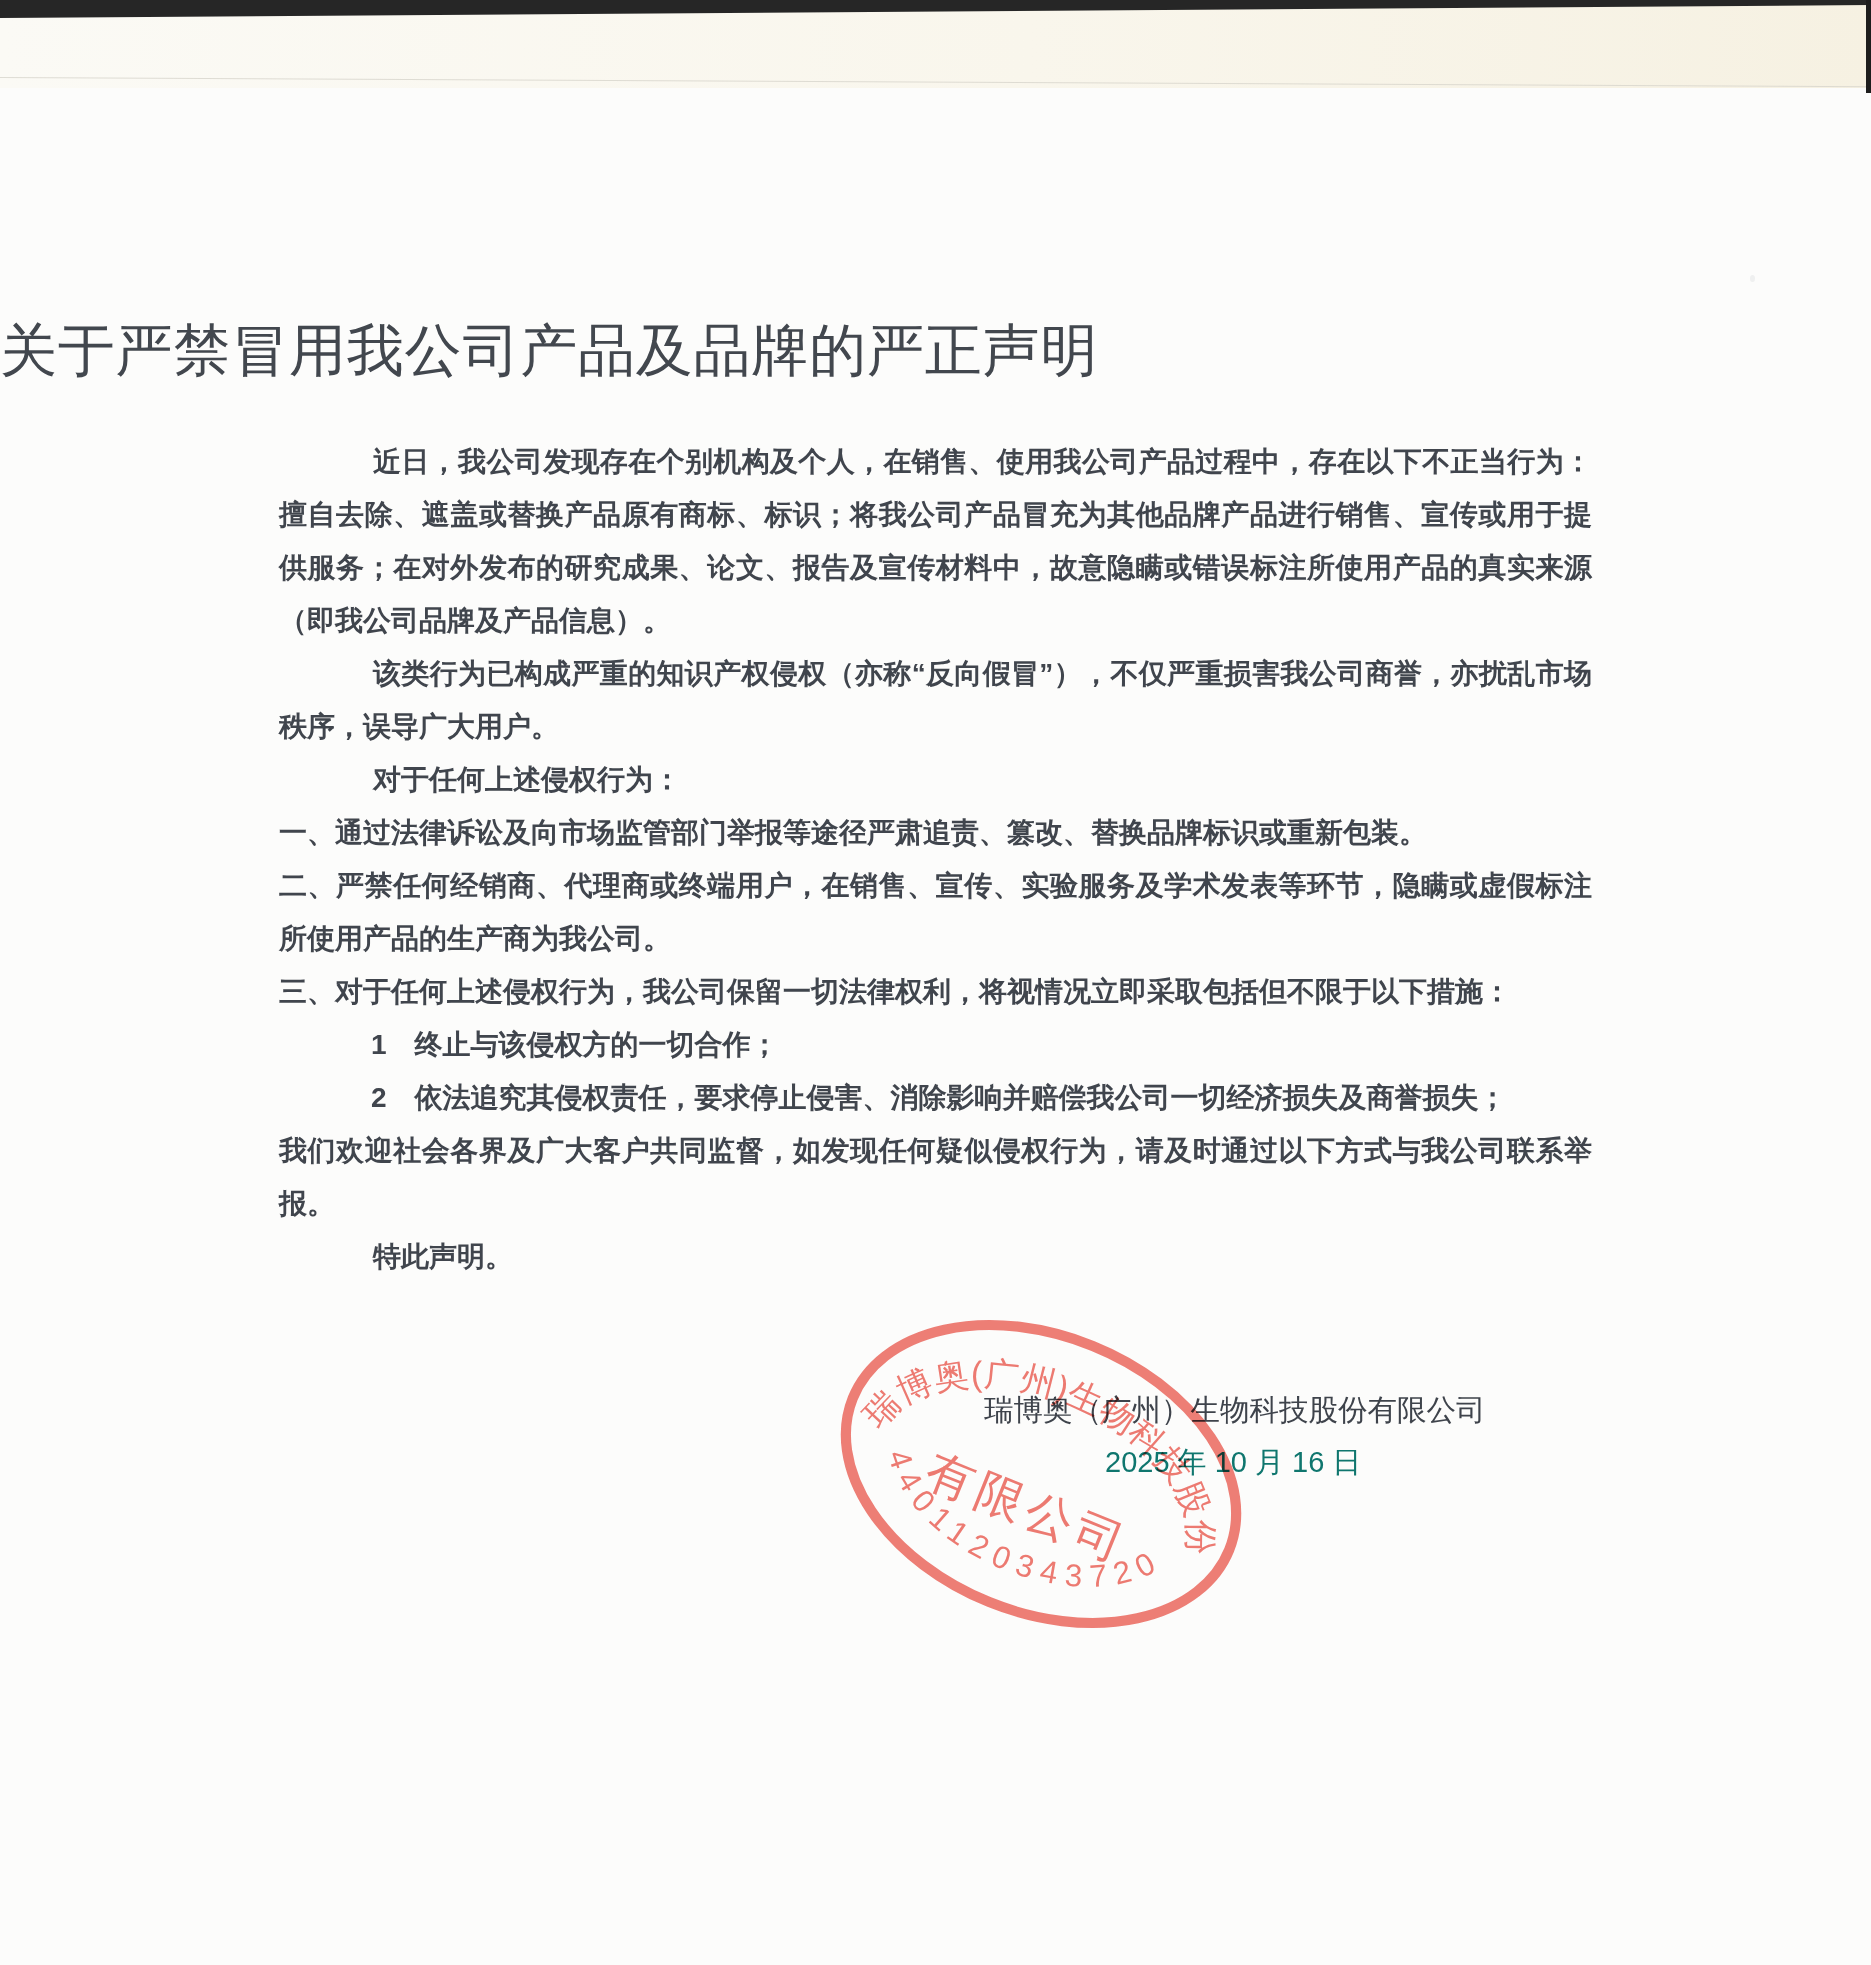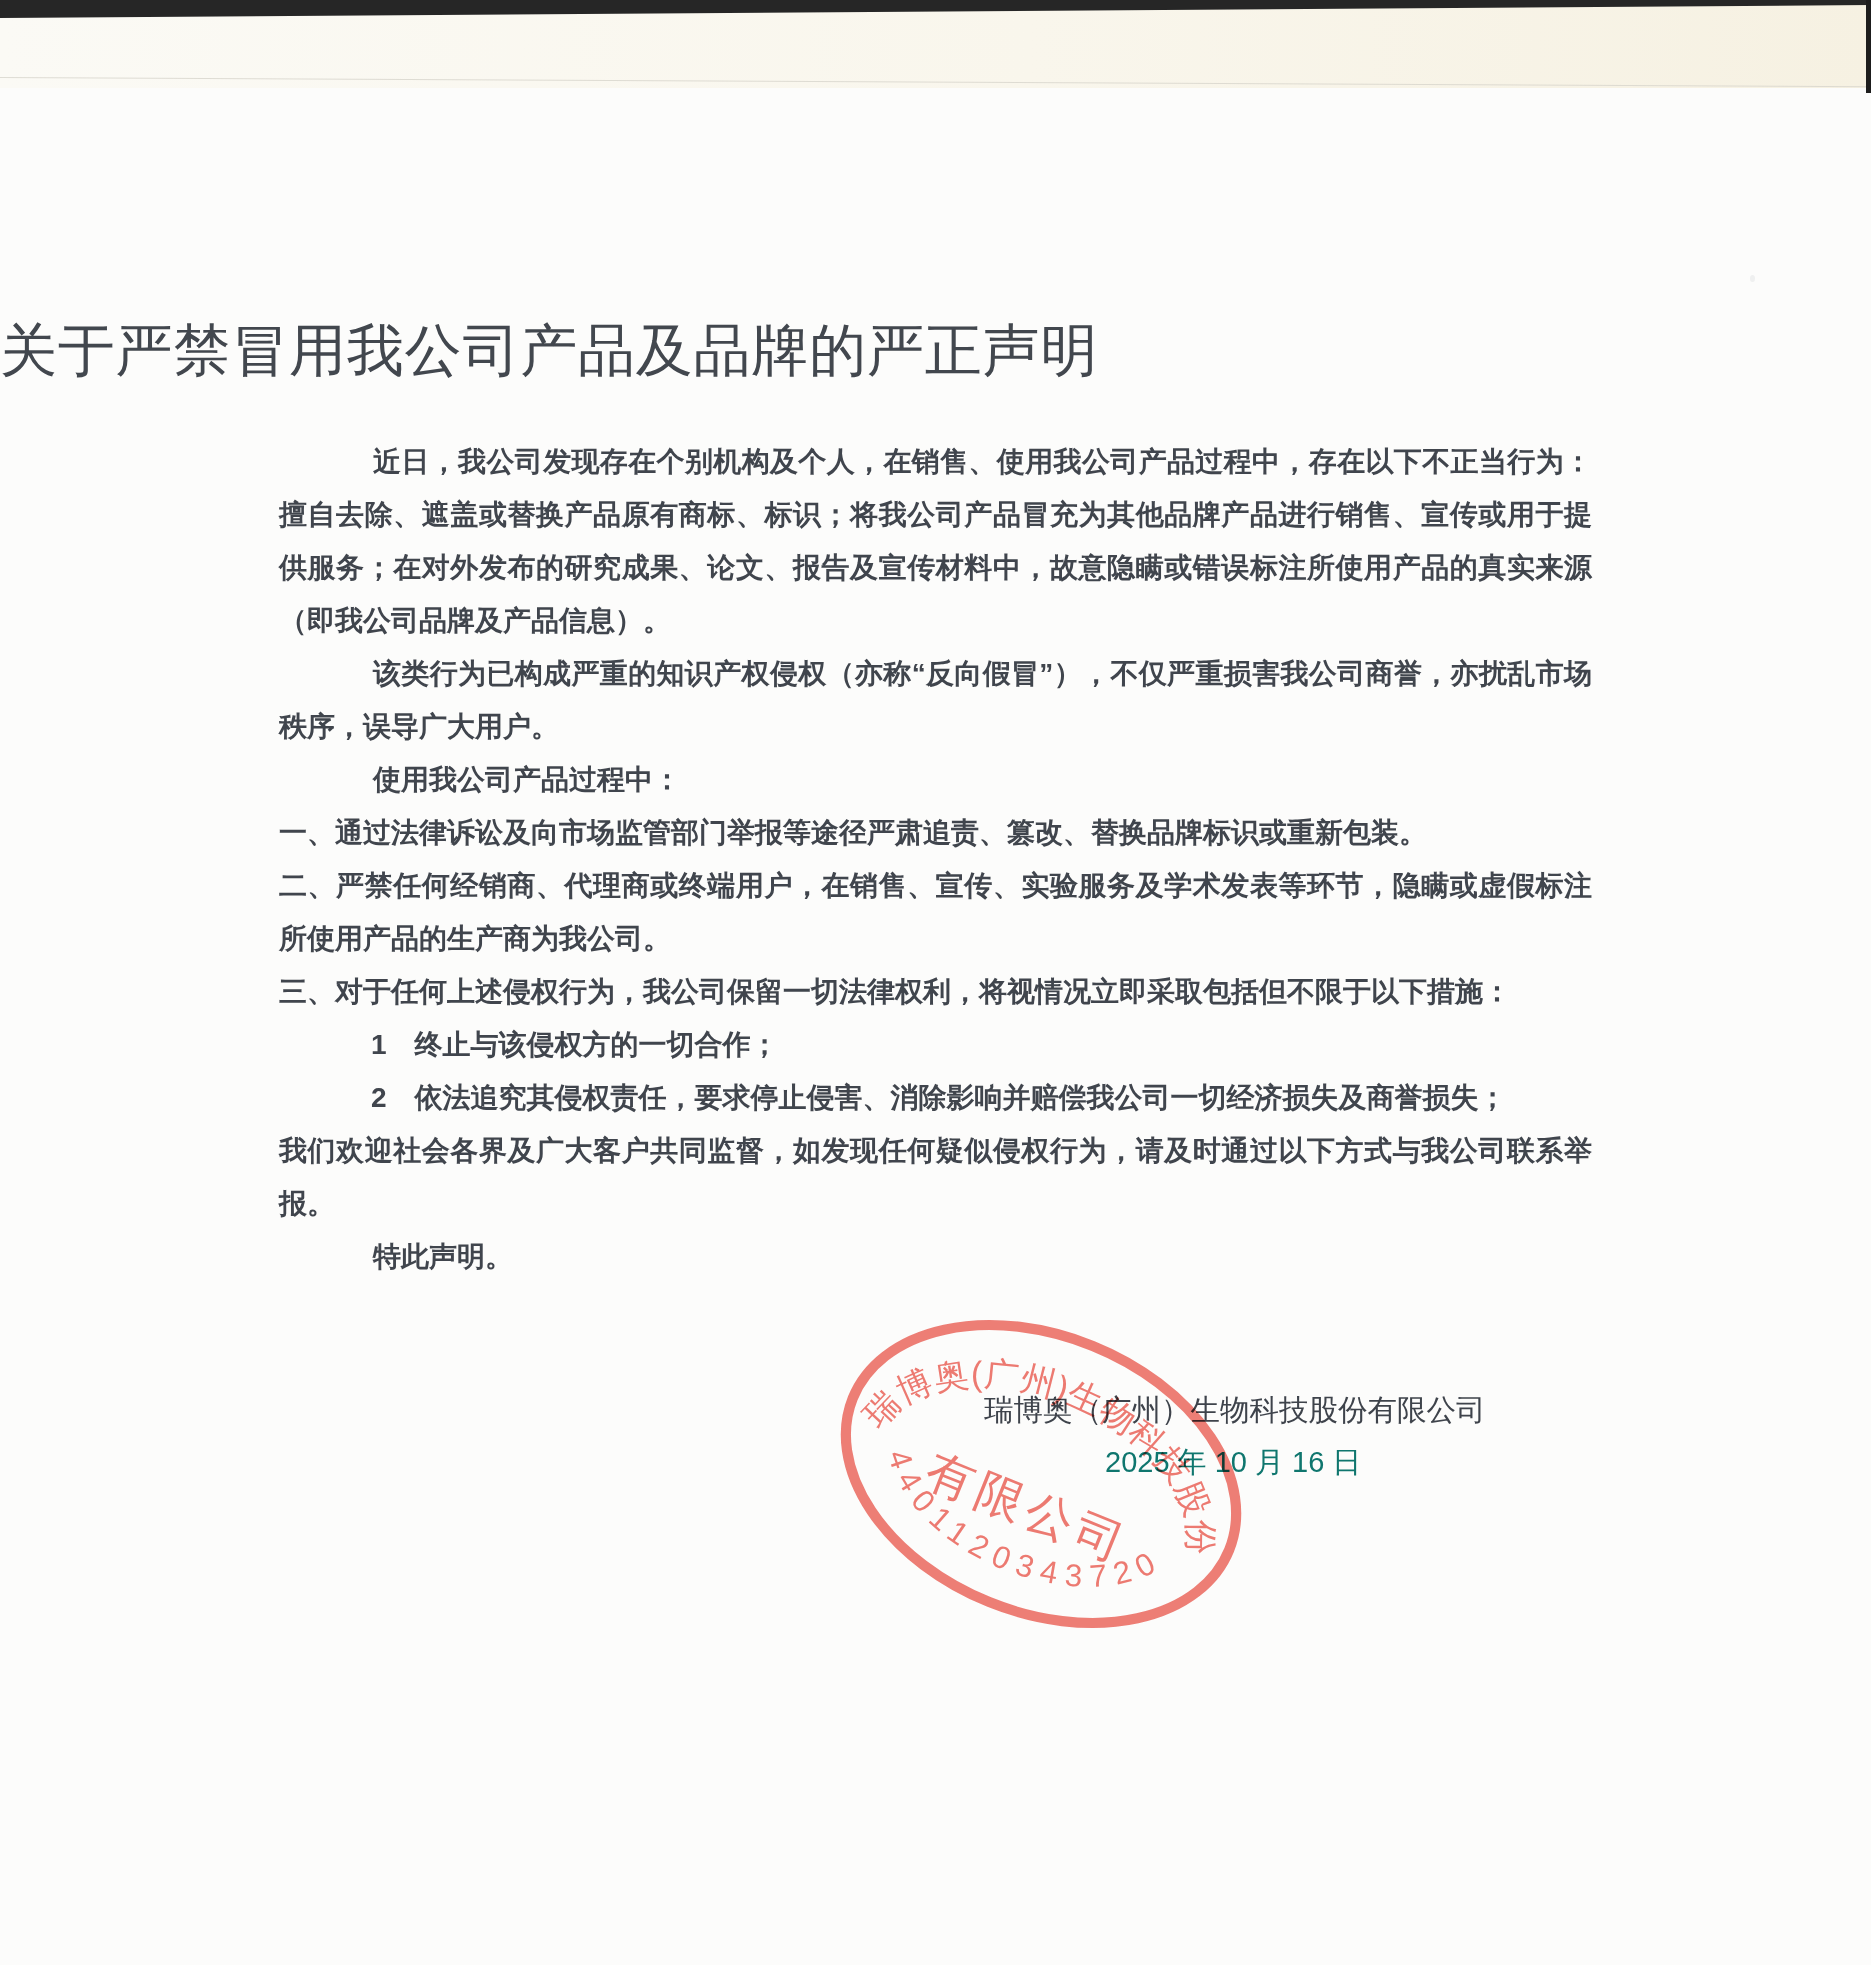--- a/index.html
+++ b/index.html
@@ -88,21 +88,21 @@
         <div class="line first fill">近日，我公司发现存在个别机构及个人，在销售、使用我公司产品过程中，存在以下不正当行为：</div>
         <div class="line fill">擅自去除、遮盖或替换产品原有商标、标识；将我公司产品冒充为其他品牌产品进行销售、宣传或用于提</div>
         <div class="line fill">供服务；在对外发布的研究成果、论文、报告及宣传材料中，故意隐瞒或错误标注所使用产品的真实来源</div>
         <div class="line">（即我公司品牌及产品信息）。</div>
       </div>
       <div class="para ind-first">
         <div class="line first fill">该类行为已构成严重的知识产权侵权（亦称“反向假冒”），不仅严重损害我公司商誉，亦扰乱市场</div>
         <div class="line">秩序，误导广大用户。</div>
       </div>
       <div class="para ind-first">
-        <div class="line first">使用我公司产品过程中：</div>
+        <div class="line first">对于任何上述侵权行为：</div>
       </div>
       <div class="para ind-none">
         <div class="line first">一、通过法律诉讼及向市场监管部门举报等途径严肃追责、篡改、替换品牌标识或重新包装。</div>
       </div>
       <div class="para ind-none">
         <div class="line first fill">二、严禁任何经销商、代理商或终端用户，在销售、宣传、实验服务及学术发表等环节，隐瞒或虚假标注</div>
         <div class="line">所使用产品的生产商为我公司。</div>
       </div>
       <div class="para ind-none">
         <div class="line first">三、对于任何上述侵权行为，我公司保留一切法律权利，将视情况立即采取包括但不限于以下措施：</div>

